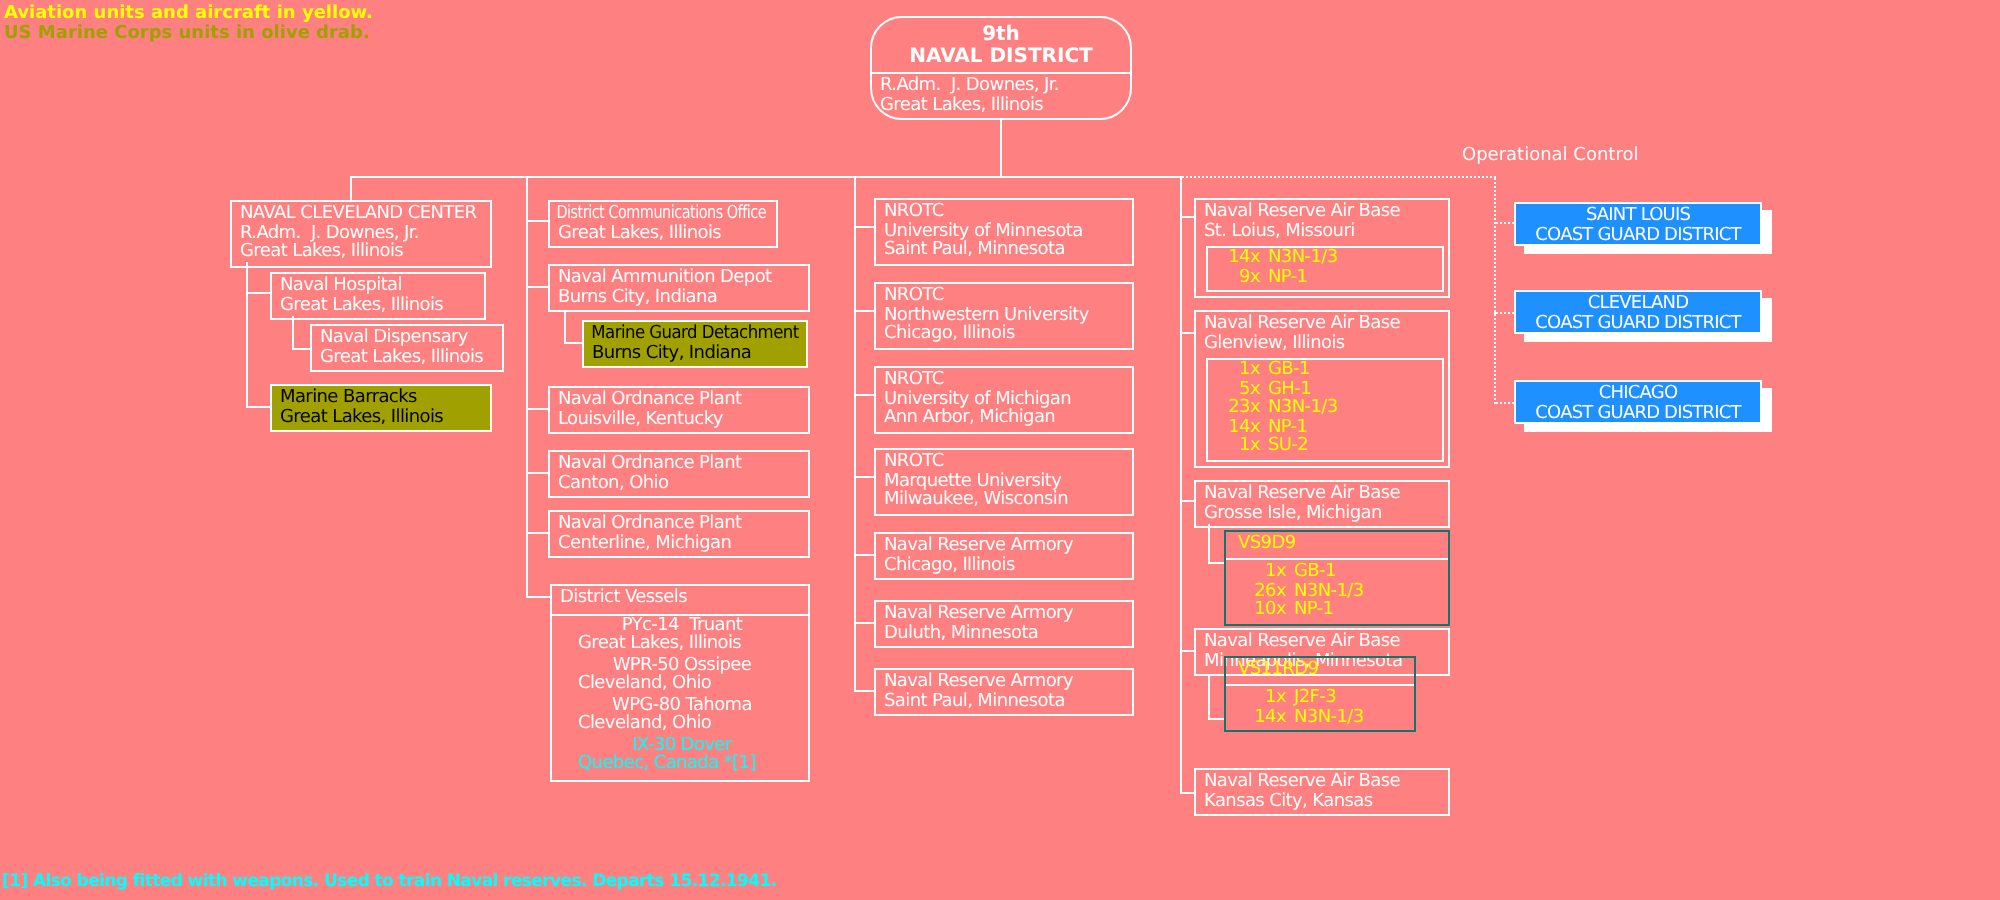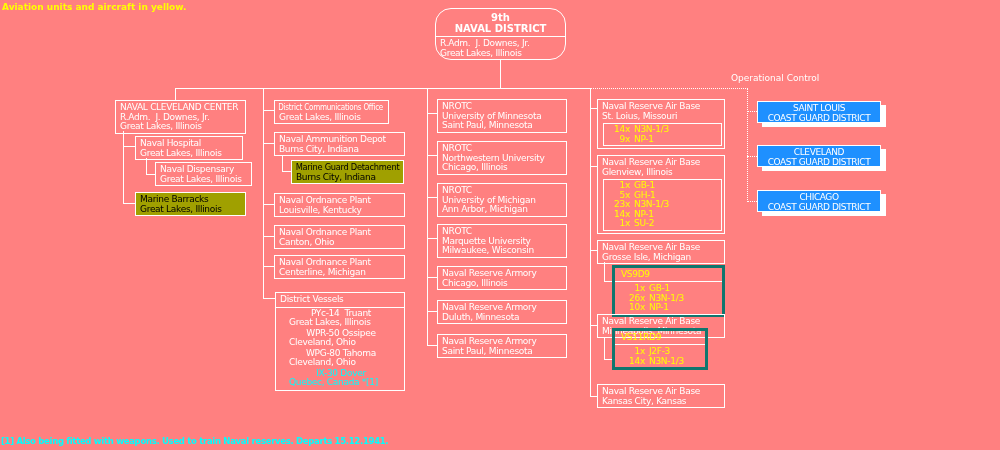--- a/index.html
+++ b/index.html
@@ -23,40 +23,41 @@
   .ri{padding:2px 0 1px;}
   .dv{padding:0 0 2px 0;}
   .dvh{border-bottom:1px solid #fff;padding:2px 0 2px 4px;white-space:pre;}
   .vn{padding:1px 2px 0 4px;white-space:pre;text-align:center;}
   .vloc{padding:0 2px 0 13px;white-space:pre;}
   .cyan{color:var(--cyan,#00FFFF);}
   .acbox{border:1px solid #fff;margin:2px 2px 1px 5px;padding:1px 0;}
   .ac{display:flex;color:var(--yellow,#FFFF00);line-height:9.5px;}
   .acc{width:26px;text-align:right;white-space:pre;}
   .act{padding-left:4px;white-space:pre;}
-  .sq{position:absolute;border:3px solid #0f766e;font-size:9px;letter-spacing:-0.3px;box-sizing:border-box;}
+  .sq{position:absolute;border:1px solid #0f766e;font-size:9px;letter-spacing:-0.3px;box-sizing:border-box;}
   .sqh{color:var(--yellow,#FFFF00);padding:1px 0 2px 6px;border-bottom:1px solid #fff;white-space:pre;}
   .sqb{padding:2px 0 1px;}
   .sq .acc{width:30px;}
   .cg{position:absolute;background:var(--coast_guard_blue,#1E90FF);border:1px solid #fff;
       box-shadow:5px 4px 0 var(--box_border,#fff);color:#fff;text-align:center;
       font-size:9px;line-height:10px;letter-spacing:-0.4px;padding-top:1px;box-sizing:border-box;height:22px;}
   .note{position:absolute;font-weight:bold;font-size:9px;line-height:10px;white-space:pre;}
   .note-yellow{color:var(--yellow,#FFFF00);}
   .note-olive{color:var(--olive,#A0A000);}
   .fn{position:absolute;font-weight:bold;font-size:8.5px;letter-spacing:-0.3px;
       color:var(--cyan,#00FFFF);white-space:pre;}
   .opc{position:absolute;color:#fff;font-size:9px;white-space:pre;}
 </style>
 </head>
 <body>
 
 <div class="canvas">
 
   <div class="note note-yellow" style="left:2px;top:2px;">Aviation units and aircraft in yellow.</div>
+  <div class="note note-olive" style="left:2px;top:12px;">US Marine Corps units in olive drab.</div>
 
   <div class="vl" style="left:500px;top:60px;height:29px;"></div>
   <div class="hl" style="left:175px;top:88px;width:416px;"></div>
   <div class="vl" style="left:175px;top:88px;height:13px;"></div>
   <div class="vl" style="left:123px;top:131px;height:73px;"></div>
   <div class="hl" style="left:123px;top:146px;width:12px;"></div>
   <div class="hl" style="left:123px;top:203px;width:12px;"></div>
   <div class="vl" style="left:146px;top:158px;height:17px;"></div>
   <div class="hl" style="left:146px;top:174px;width:9px;"></div>
   <div class="vl" style="left:263px;top:88px;height:211px;"></div>

